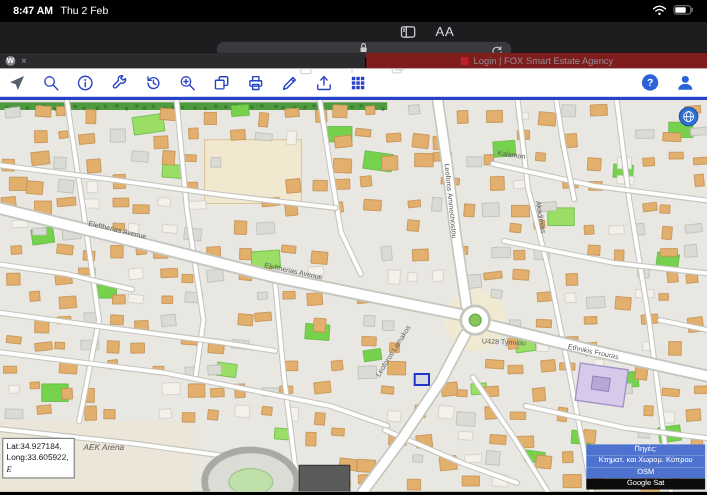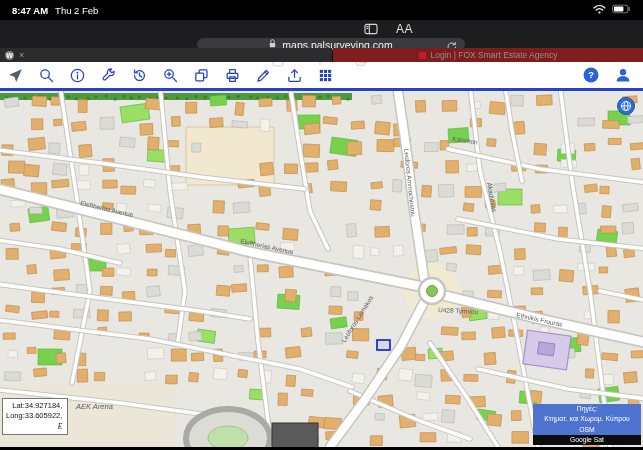--- a/index.html
+++ b/index.html
@@ -43,21 +43,21 @@
   .tool-right { margin-left:auto; display:flex; align-items:center; gap:13px; margin-right:5px; }
   .icon-btn { background:none; border:none; width:19px; height:19px; display:flex; align-items:center; justify-content:center; }
   .icon-btn svg { stroke:#2742c6; fill:none; stroke-width:1.8; stroke-linecap:round; stroke-linejoin:round; }
 
   
   .map-wrap { position:relative; width:643px; height:356px; background:#e9e7e2; overflow:hidden; }
   #map-svg { position:absolute; inset:0; }
   .globe-btn { position:absolute; top:6px; right:8px; width:18px; height:18px; border-radius:50%;
     background:#2f6fd0; border:1px solid #1d4fa8; display:flex; align-items:center; justify-content:center; padding:0; }
   .coords { position:absolute; left:2px; bottom:12px; background:#fff; border:1px solid #777;
-    padding:2px 5px 2px 3px; font-size:7.5px; line-height:1.4; color:#111;text-align:right; }
+    padding:2px 5px 2px 3px; font-size:7.5px; line-height:1.4; color:#111; }
   .coords .hemi { font-style:italic; font-family:"Liberation Serif", serif; }
   .attrib { position:absolute; right:2px; bottom:2px; width:108px; font-size:6.8px; text-align:center;
     color:#fff; line-height:1.5; }
   .attrib-header { background:#4d72cf; padding:0 2px; }
   .attrib-row { background:#4d72cf; padding:0 2px; }
   .attrib-row.gsat { background:#0c0c0c; }
 </style>
 </head>
 <body>
 
@@ -96,21 +96,20 @@
       </button>
       <button class="reader-btn">AA</button>
     </div>
     <div class="address-pill">
       <span>
         <svg width="9" height="11" viewBox="0 0 16 20">
             <rect x="3" y="9" width="10" height="8" rx="1.5" fill="#cfcfd4"></rect>
             <path d="M5 9V6a3 3 0 0 1 6 0v3" fill="none" stroke="#cfcfd4" stroke-width="1.8"></path>
           </svg>
       </span>
-      <span>maps.palsurveying.com</span>
       <span class="reload">
         <svg class="saf" width="13" height="13" viewBox="0 0 24 24">
             <path d="M18.5 8.5A7 7 0 1 0 19.6 13"></path>
             <path d="M19 4.5v4.2h-4.2"></path>
           </svg>
       </span>
     </div>
     <div class="bb-spacer"></div>
     <div class="bb-right">
       <button class="chrome-btn">

